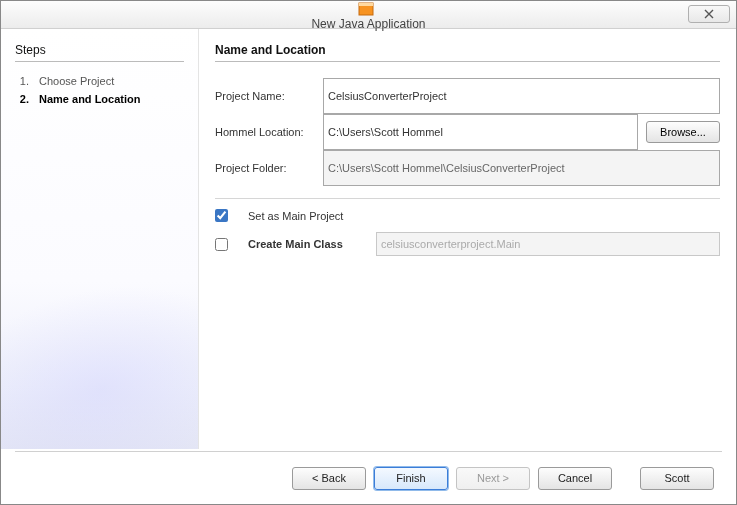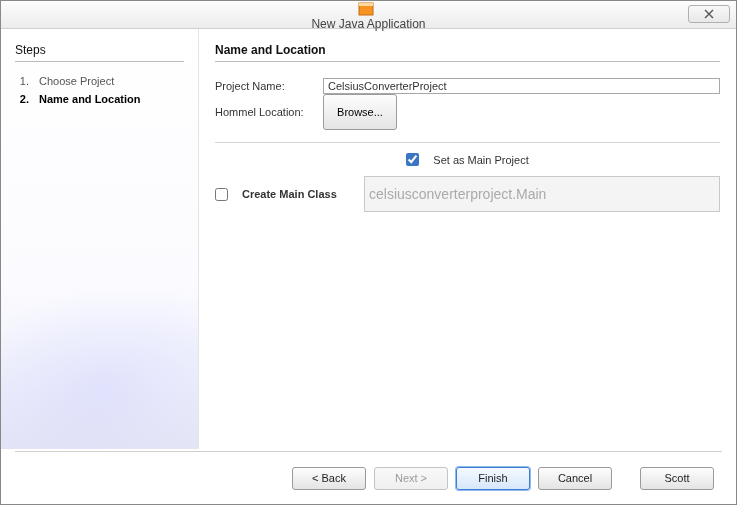--- a/index.html
+++ b/index.html
@@ -97,64 +97,63 @@
     display: flex;
     align-items: center;
     gap: 8px;
   }
   .form-row label {
     width: 100px;
     color: #333;
   }
   .form-row input[type=text] {
     flex: 1;
-    height: 16px;
+    height: 36px;
     padding: 2px 4px;
     border: 1px solid #a8a8a8;
     font-family: inherit;
     font-size: 11px;
     background: #fff;
     color: #333;
   }
   .form-row input[disabled] {
     background: #f4f4f4;
     color: #666;
   }
   .browse-btn {
     width: 74px;
-    height: 36px;
+    height: 22px;
     border: 1px solid #9a9a9a;
     border-radius: 3px;
     background: linear-gradient(#fdfdfd,#e4e4e4);
     font-size: 11px;
     cursor: pointer;
   }
   .divider {
     border: none;
     border-top: 1px solid #d6d6d6;
     margin: 12px 0 10px 0;
   }
   .check-row {
     display:flex; align-items:center;
-    gap: 14px;
+    gap: 20px;
     margin-bottom: 10px;
-    justify-content: center;
   }
   .check-row input[type=checkbox]{
     width:13px; height:13px;
     accent-color:#3a76c4;
     cursor:pointer;
   }
   .check-row.cm label { width: 108px; font-weight: bold; }
   .check-row.cm input[type=text]{
-    flex:1; height:36px; padding:2px 4px;
+    flex:1; height:24px; padding:2px 4px;
     border:1px solid #c8c8c8;
     background:#f4f4f4;
     color:#aaa;
-    font-family:inherit; font-size:14px;
+    font-family:inherit; font-size:11px;
   }
   .hr-full {
     position:absolute; left:14px; right:14px; bottom:52px;
     border:none; border-top:1px solid #d0d0d0;
   }
   .button-bar {
     position:absolute;
     left:8px; right:0; bottom:0;
     height:52px;
     display:flex;
@@ -223,41 +222,46 @@
   <div class="main">
     <h3>Name and Location</h3>
 
     <div class="form-row">
       <label>Project Name:</label>
       <input type="text" value="CelsiusConverterProject" style="">
     </div>
 
     <div class="form-row">
       <label>Hommel Location:</label>
+      <input type="text" value="C:\Users\Scott Hommel" style="">
       <button class="browse-btn">Browse...</button>
     </div>
 
+    <div class="form-row">
+      <label>Project Folder:</label>
+      <input type="text" disabled="" value="C:\Users\Scott Hommel\CelsiusConverterProject" style="">
+    </div>
 
     <hr class="divider">
 
     <div class="check-row">
       <input type="checkbox" checked="" style="">
       <label>Set as Main Project</label>
     </div>
 
     <div class="check-row cm">
       <input type="checkbox" style="">
       <label>Create Main Class</label>
       <input type="text" disabled="" class="grey" value="celsiusconverterproject.Main" style="">
     </div>
   </div>
 </div>
 
 <hr class="hr-full">
 
 <div class="button-bar">
   <button class="dlg-btn">&lt; Back</button>
+  <button class="dlg-btn default">Finish</button>
   <button class="dlg-btn" disabled="">Next &gt;</button>
-  <button class="dlg-btn default">Finish</button>
   <button class="dlg-btn">Cancel</button>
   <span class="gap"></span>
   <button class="dlg-btn">Scott</button>
 </div>
 
 </body></html>

